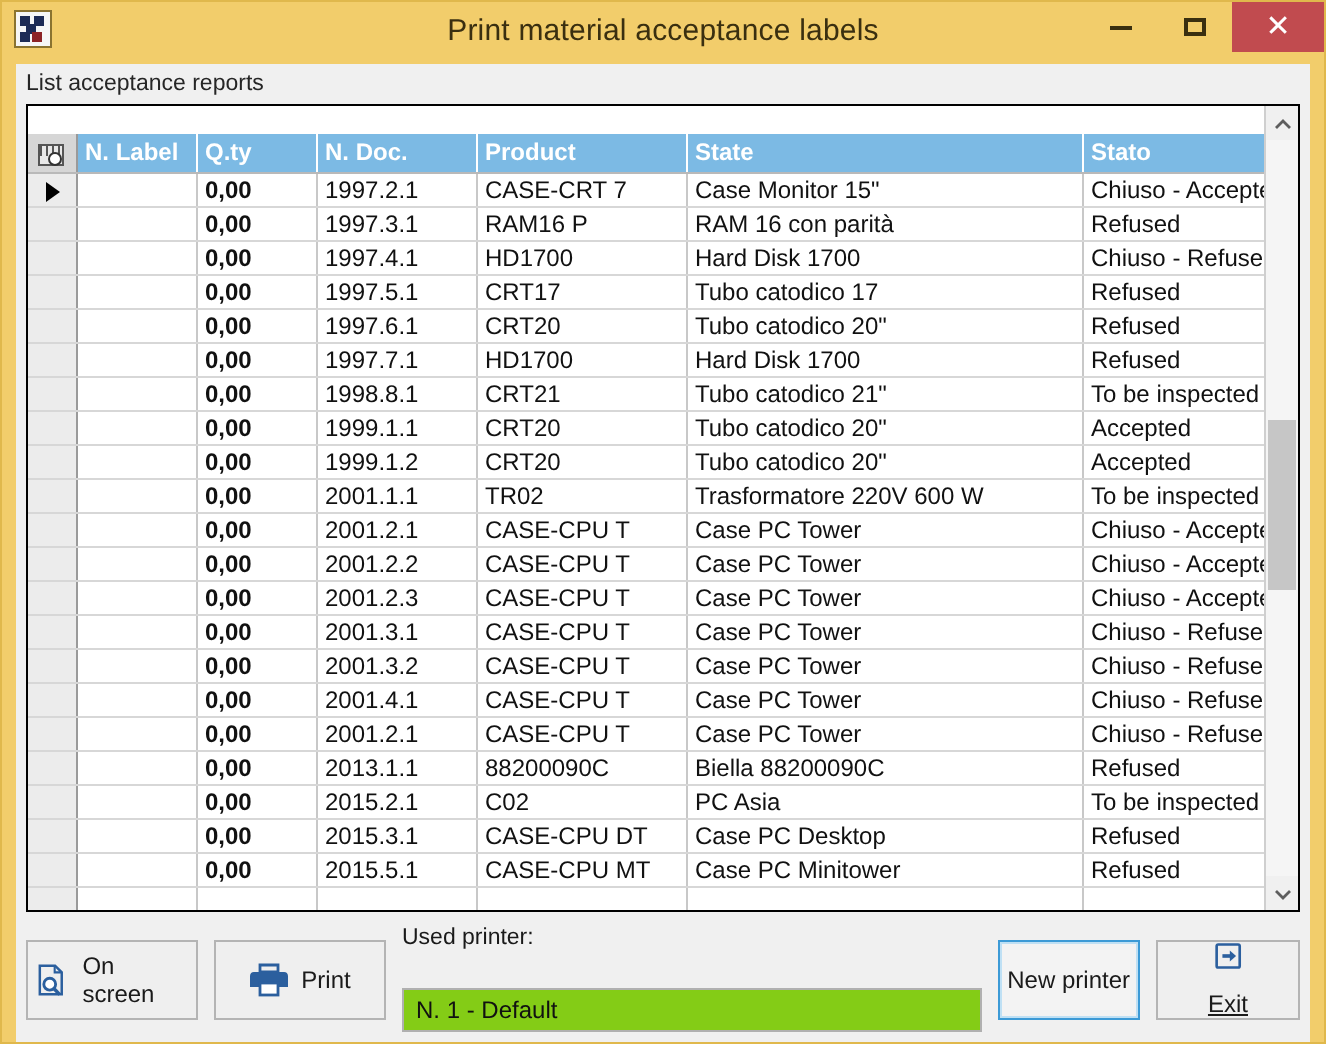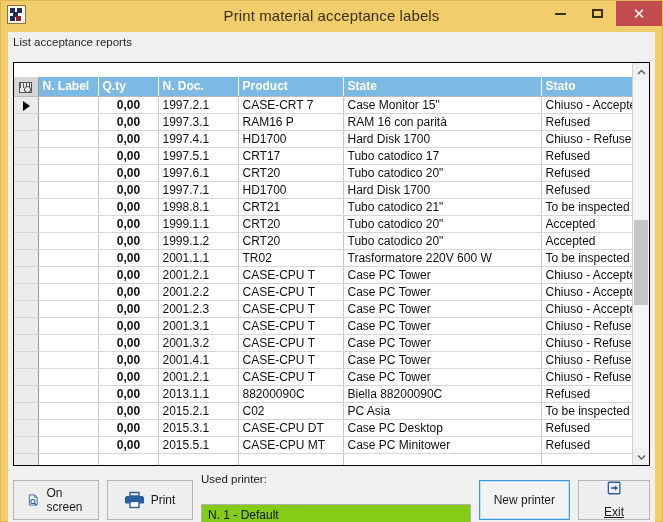--- a/index.html
+++ b/index.html
@@ -80,21 +80,21 @@
     margin: 0 7px 7px 7px;
     background: #f0f0f0;
     border: 1px solid #e5c濃;
     display: flex;
     flex-direction: column;
     position: relative;
   }
   .group-label {
     font-size: 11.5px;
     color: #262626;
-    padding: 4px 0 14px 5px;
+    padding: 4px 0 4px 5px;
   }
 
   
   .grid-wrap {
     margin: 0 5px 0 5px;
     border: 1px solid #000;
     background: #fff;
     flex: 0 0 auto;
     height: 404px;
     display: flex;
@@ -172,21 +172,21 @@
   }
   .row-arrow {
     display: inline-block;
     width: 0; height: 0;
     border-left: 7px solid #000;
     border-top: 5px solid transparent;
     border-bottom: 5px solid transparent;
     vertical-align: middle;
     margin-left: 1px;
   }
-  td.qty { text-align: center; font-weight: bold; padding-right: 3px; }
+  td.qty { text-align: left; font-weight: bold; padding-right: 3px; }
   td.label-cell { position: relative; }
   .filler-row td { border-right: 1px solid #c8c8c8; background:#fff; border-bottom:none; }
 
   
   .vscroll {
     flex: 0 0 17px;
     width: 17px;
     background: #f0f0f0;
     border-left: 1px solid #cfcfcf;
     display: flex;
@@ -221,21 +221,21 @@
   .btn {
     background: #efefef;
     border: 1px solid #b4b4b4;
     height: 40px;
     display: flex;
     align-items: center;
     justify-content: center;
     gap: 7px;
     font-size: 12px;
     color: #1a1a1a;
-    padding: 0 14px;
+    padding: 0 4px;
   }
   .btn.wide { width: 86px; }
   .btn.focused {
     border: 1px solid #3c9ad6;
     background: #f3f3f3;
     box-shadow: 0 0 0 1px #bfe0f4 inset;
   }
   .printer-block { flex: 1 1 auto; }
   .printer-label {
     font-size: 11.5px;

